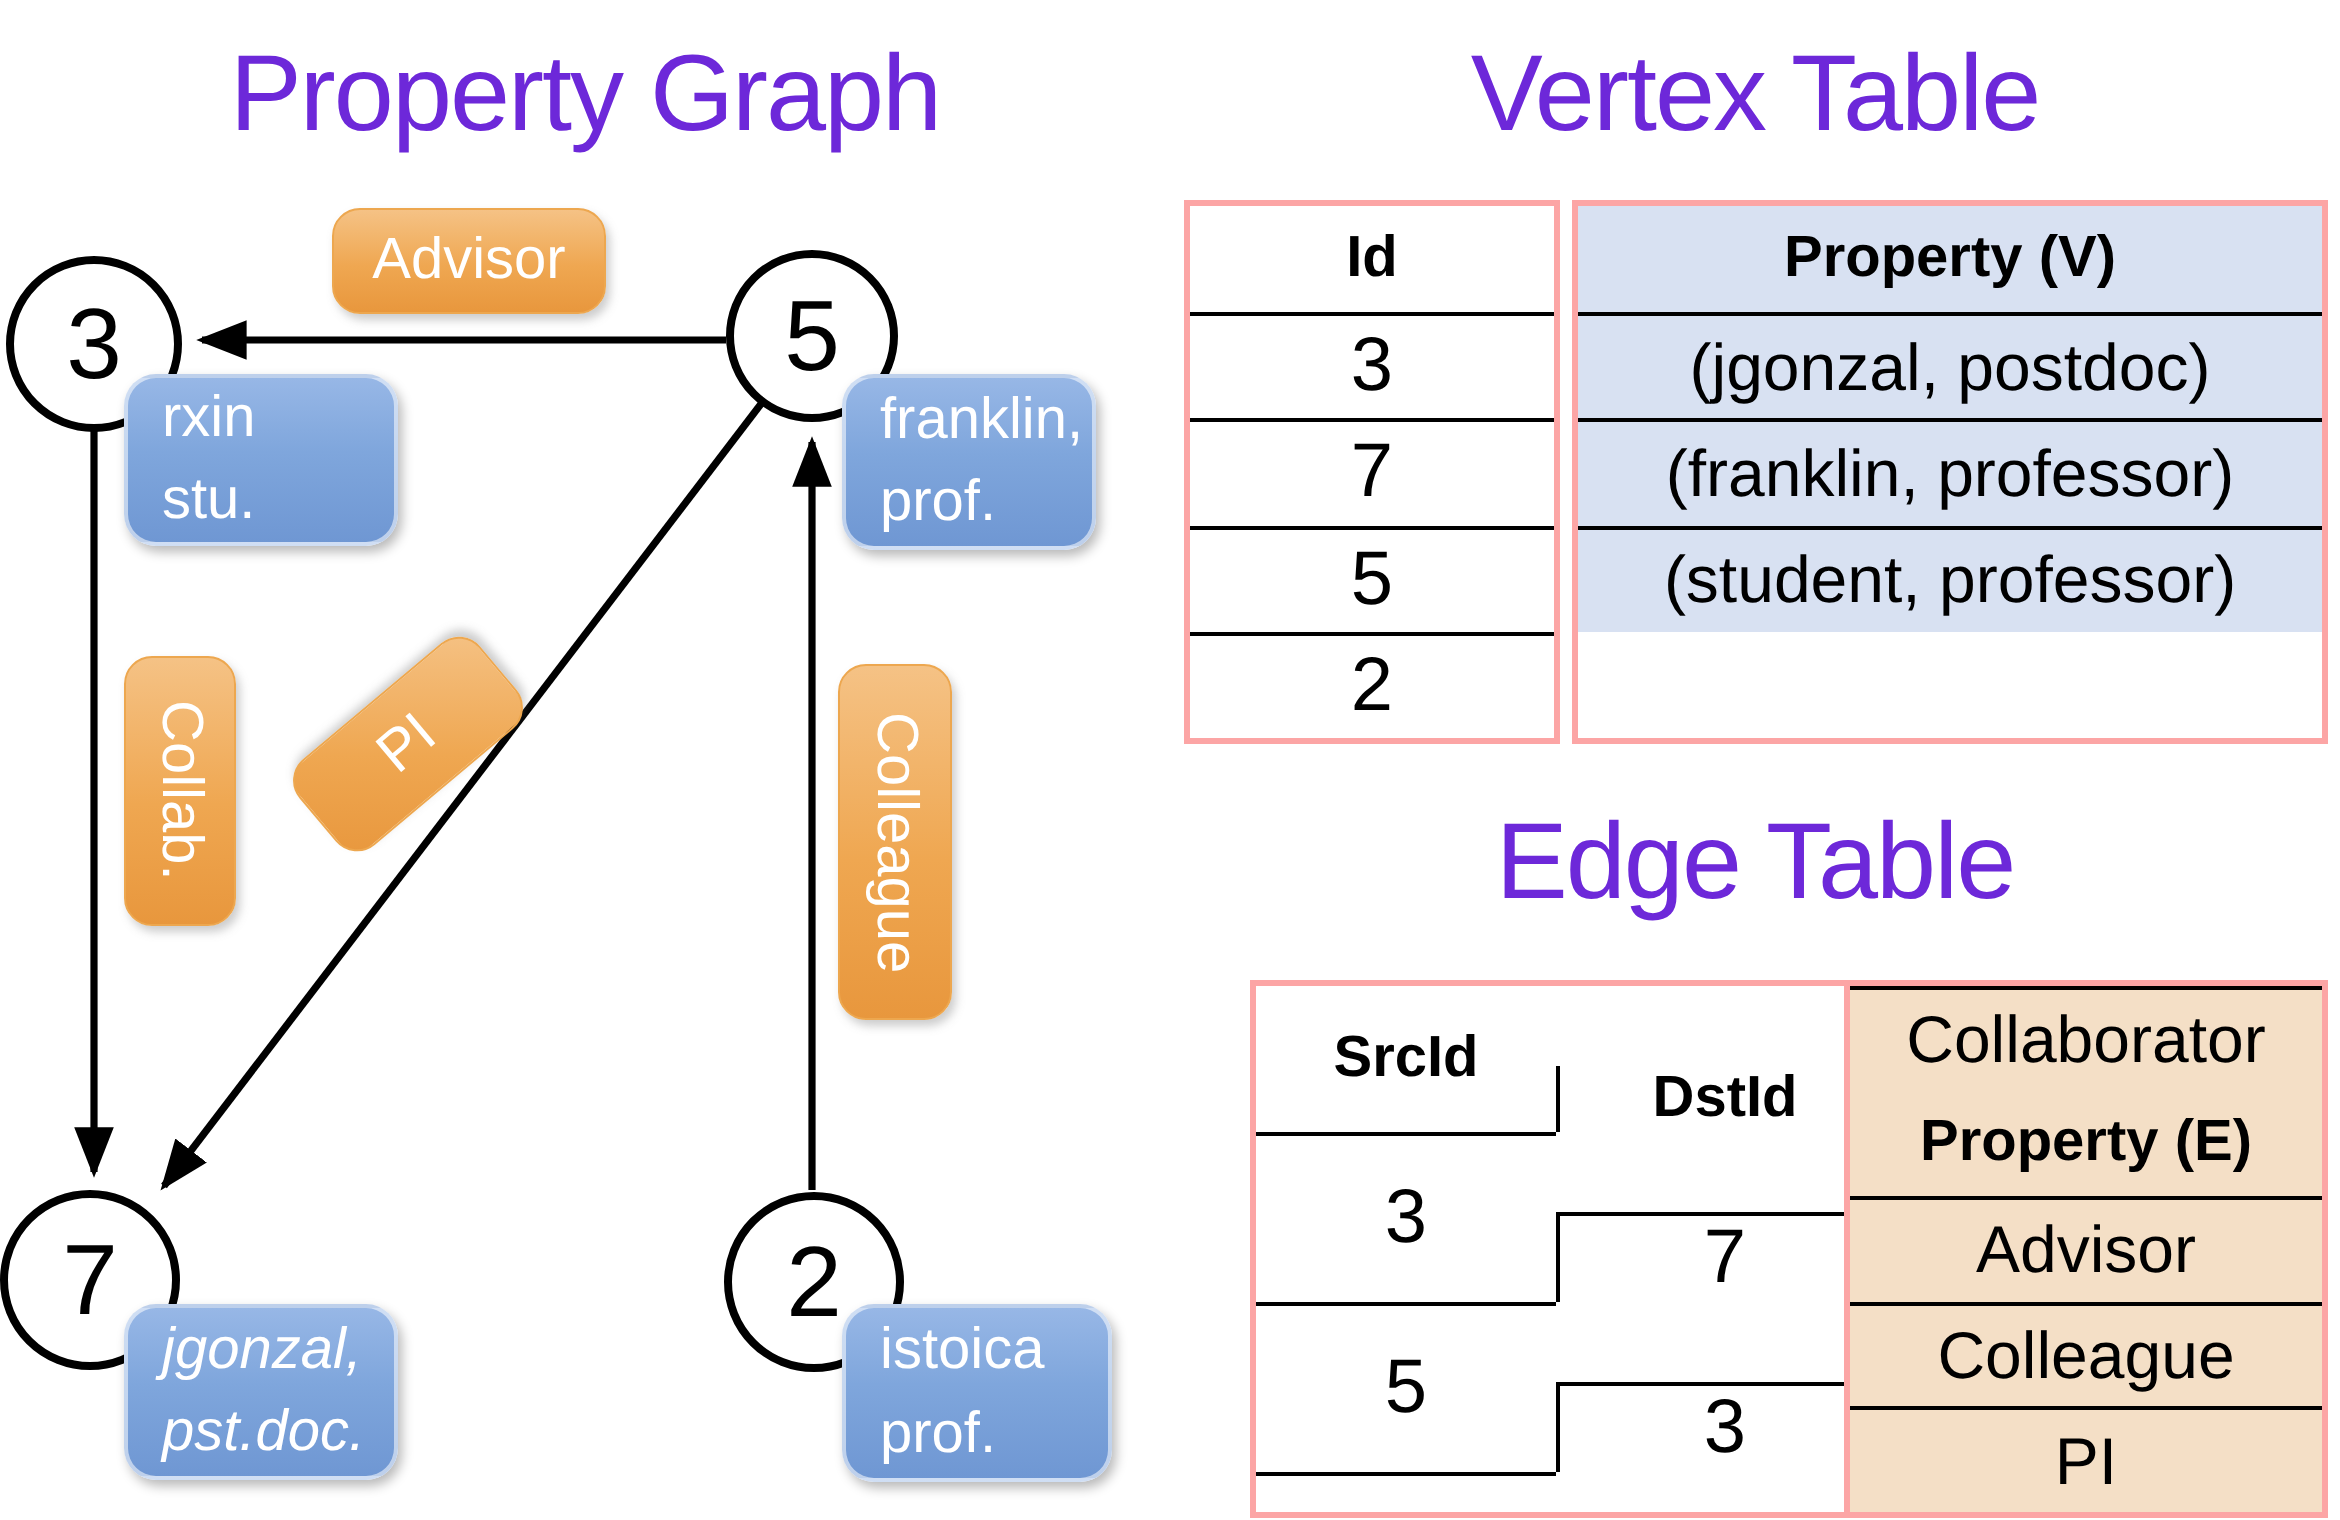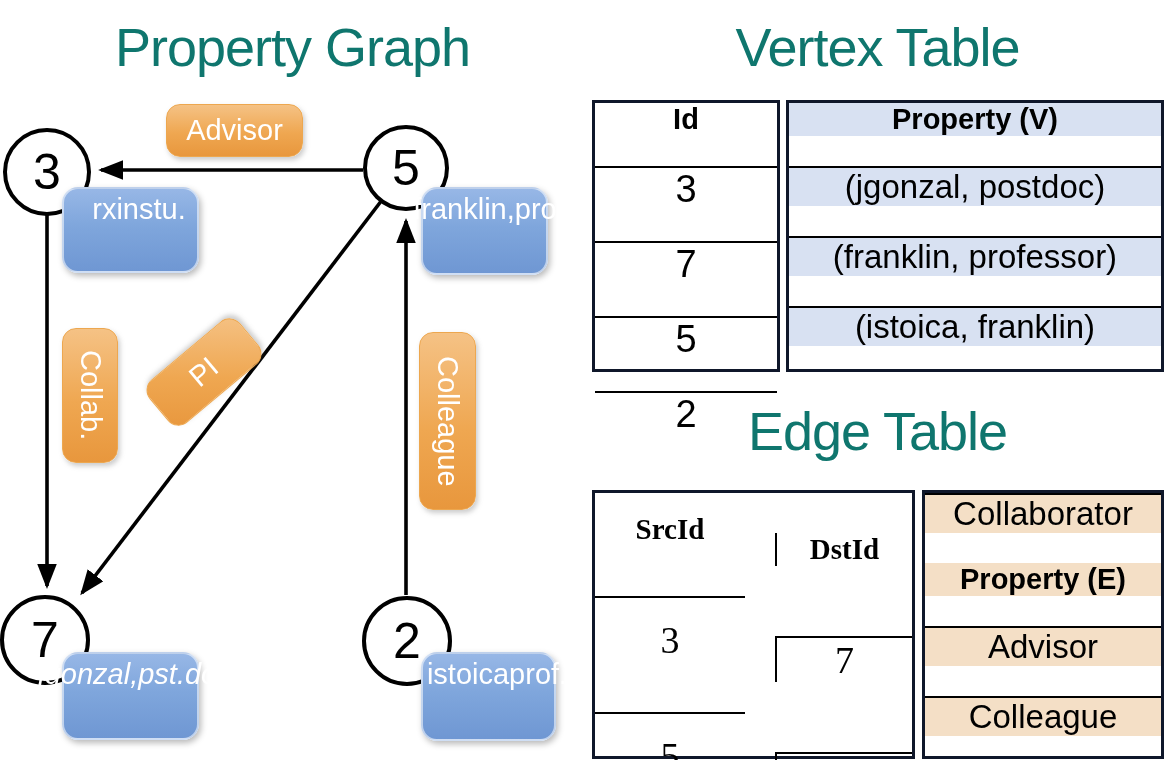--- a/index.html
+++ b/index.html
@@ -1,43 +1,43 @@
 <!DOCTYPE html>
 <html><head>
 <meta charset="utf-8">
 <style>
   html,body{margin:0;padding:0;background:#fff;}
   #stage{position:relative;width:1170px;height:760px;background:#ffffff;overflow:hidden;
          font-family:"Liberation Sans",sans-serif;color:#000;}
 
   .big-title{position:absolute;text-align:center;font-size:54px;font-weight:400;
-             letter-spacing:-1px;color:#0f766e;white-space:nowrap;}
+             letter-spacing:-1px;color:#6d28d9;white-space:nowrap;}
 
   
   svg.edges{position:absolute;left:0;top:0;}
   .circle{position:absolute;box-sizing:border-box;border:4px solid #000;border-radius:50%;
           background:#fff;display:flex;align-items:center;justify-content:center;
           font-size:50px;font-weight:400;}
   .bbox{position:absolute;box-sizing:border-box;border-radius:16px;
         background:linear-gradient(180deg,#97b7e6 0%,#7fa6dc 45%,#6f97d3 100%);
         border:2px solid rgba(255,255,255,0.55);
         box-shadow:2px 3px 6px rgba(0,0,0,0.28);
-        color:#fff;font-size:29px;line-height:1.42;display:flex;flex-direction:row;
+        color:#fff;font-size:29px;line-height:1.42;display:flex;flex-direction:column;
         justify-content:center;padding-left:17px;}
   .obox{position:absolute;box-sizing:border-box;border-radius:14px;
         background:linear-gradient(180deg,#f5c285 0%,#efa751 55%,#e8973d 100%);
         border:1px solid #eda74f;
         box-shadow:2px 3px 5px rgba(110,110,110,0.35);
         color:#fff;font-size:29px;display:flex;align-items:center;justify-content:center;}
   .vtext{writing-mode:vertical-rl;text-orientation:mixed;}
   .pi-rot{transform:rotate(-130deg);
           background:linear-gradient(310deg,#f5c285 0%,#efa751 55%,#e8973d 100%);}
 
   
-  .subtable{position:absolute;box-sizing:border-box;border:3px solid #0f172a;display:grid;gap:30px;}
+  .subtable{position:absolute;box-sizing:border-box;border:3px solid #fca5a5;display:grid;}
   .cell{box-sizing:border-box;display:flex;align-items:center;justify-content:center;
         font-size:33px;white-space:nowrap;}
   .cell.hdr{font-weight:700;font-size:29px;}
   .cell.num{font-size:38px;}
   .rb{border-top:2px solid #000;}
   .cb{border-left:2px solid #000;margin-top:40px;}
   .vfill{background:#d8e1f2;}
   .efill{background:#f4dfc6;}
 </style>
 </head>
@@ -109,26 +109,26 @@
     <div class="cell num rb">3</div>
     <div class="cell num rb">7</div>
     <div class="cell num rb">5</div>
     <div class="cell num rb">2</div>
   </div>
 
   <div class="subtable" style="left:786px;top:100px;width:378px;height:272px;grid-template-rows:repeat(5,1fr);">
     <div class="cell hdr vfill">Property (V)</div>
     <div class="cell vfill rb">(jgonzal, postdoc)</div>
     <div class="cell vfill rb">(franklin, professor)</div>
-    <div class="cell vfill rb">(istoica, franklin)</div>
+    <div class="cell vfill rb">(student, professor)</div>
   </div>
 
   <div class="big-title" style="left:585px;top:400px;width:585px;">Edge Table</div>
 
-  <div class="subtable" style="left:592px;top:490px;width:323px;height:269px;grid-template-columns:150px 1fr;grid-template-rows:repeat(5,1fr);font-family:Liberation Serif, serif;">
+  <div class="subtable" style="left:625px;top:490px;width:323px;height:269px;grid-template-columns:150px 1fr;grid-template-rows:repeat(5,1fr);">
     <div class="cell hdr">SrcId</div>
     <div class="cell hdr cb">DstId</div>
     <div class="cell num rb">3</div>
     <div class="cell num rb cb">7</div>
     <div class="cell num rb">5</div>
     <div class="cell num rb cb">3</div>
     <div class="cell num rb">2</div>
     <div class="cell num rb cb">5</div>
     <div class="cell num rb">5</div>
     <div class="cell num rb cb">7</div>

